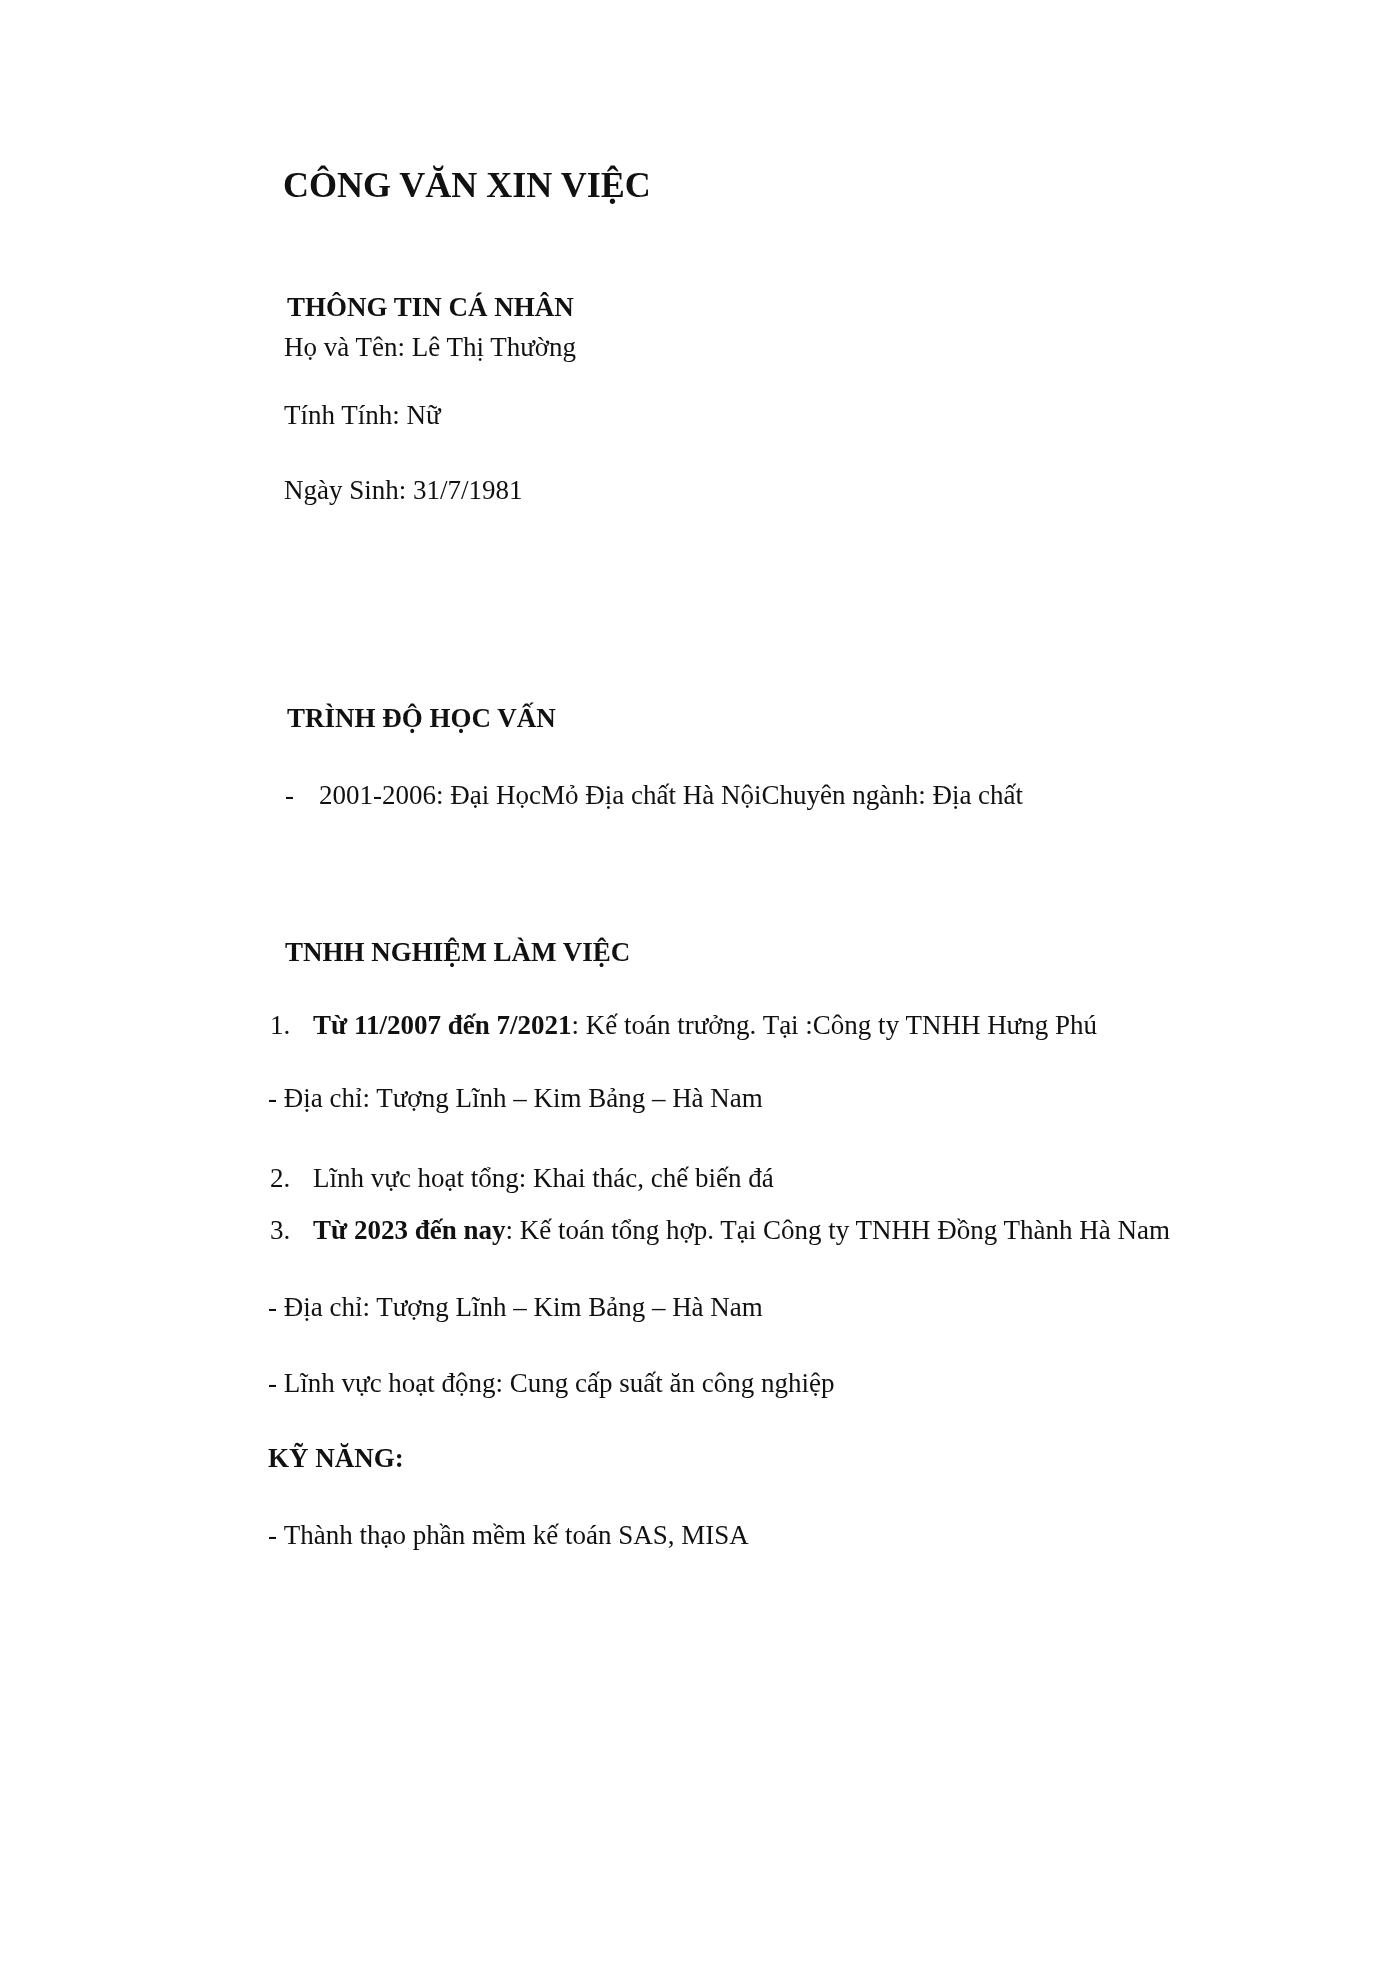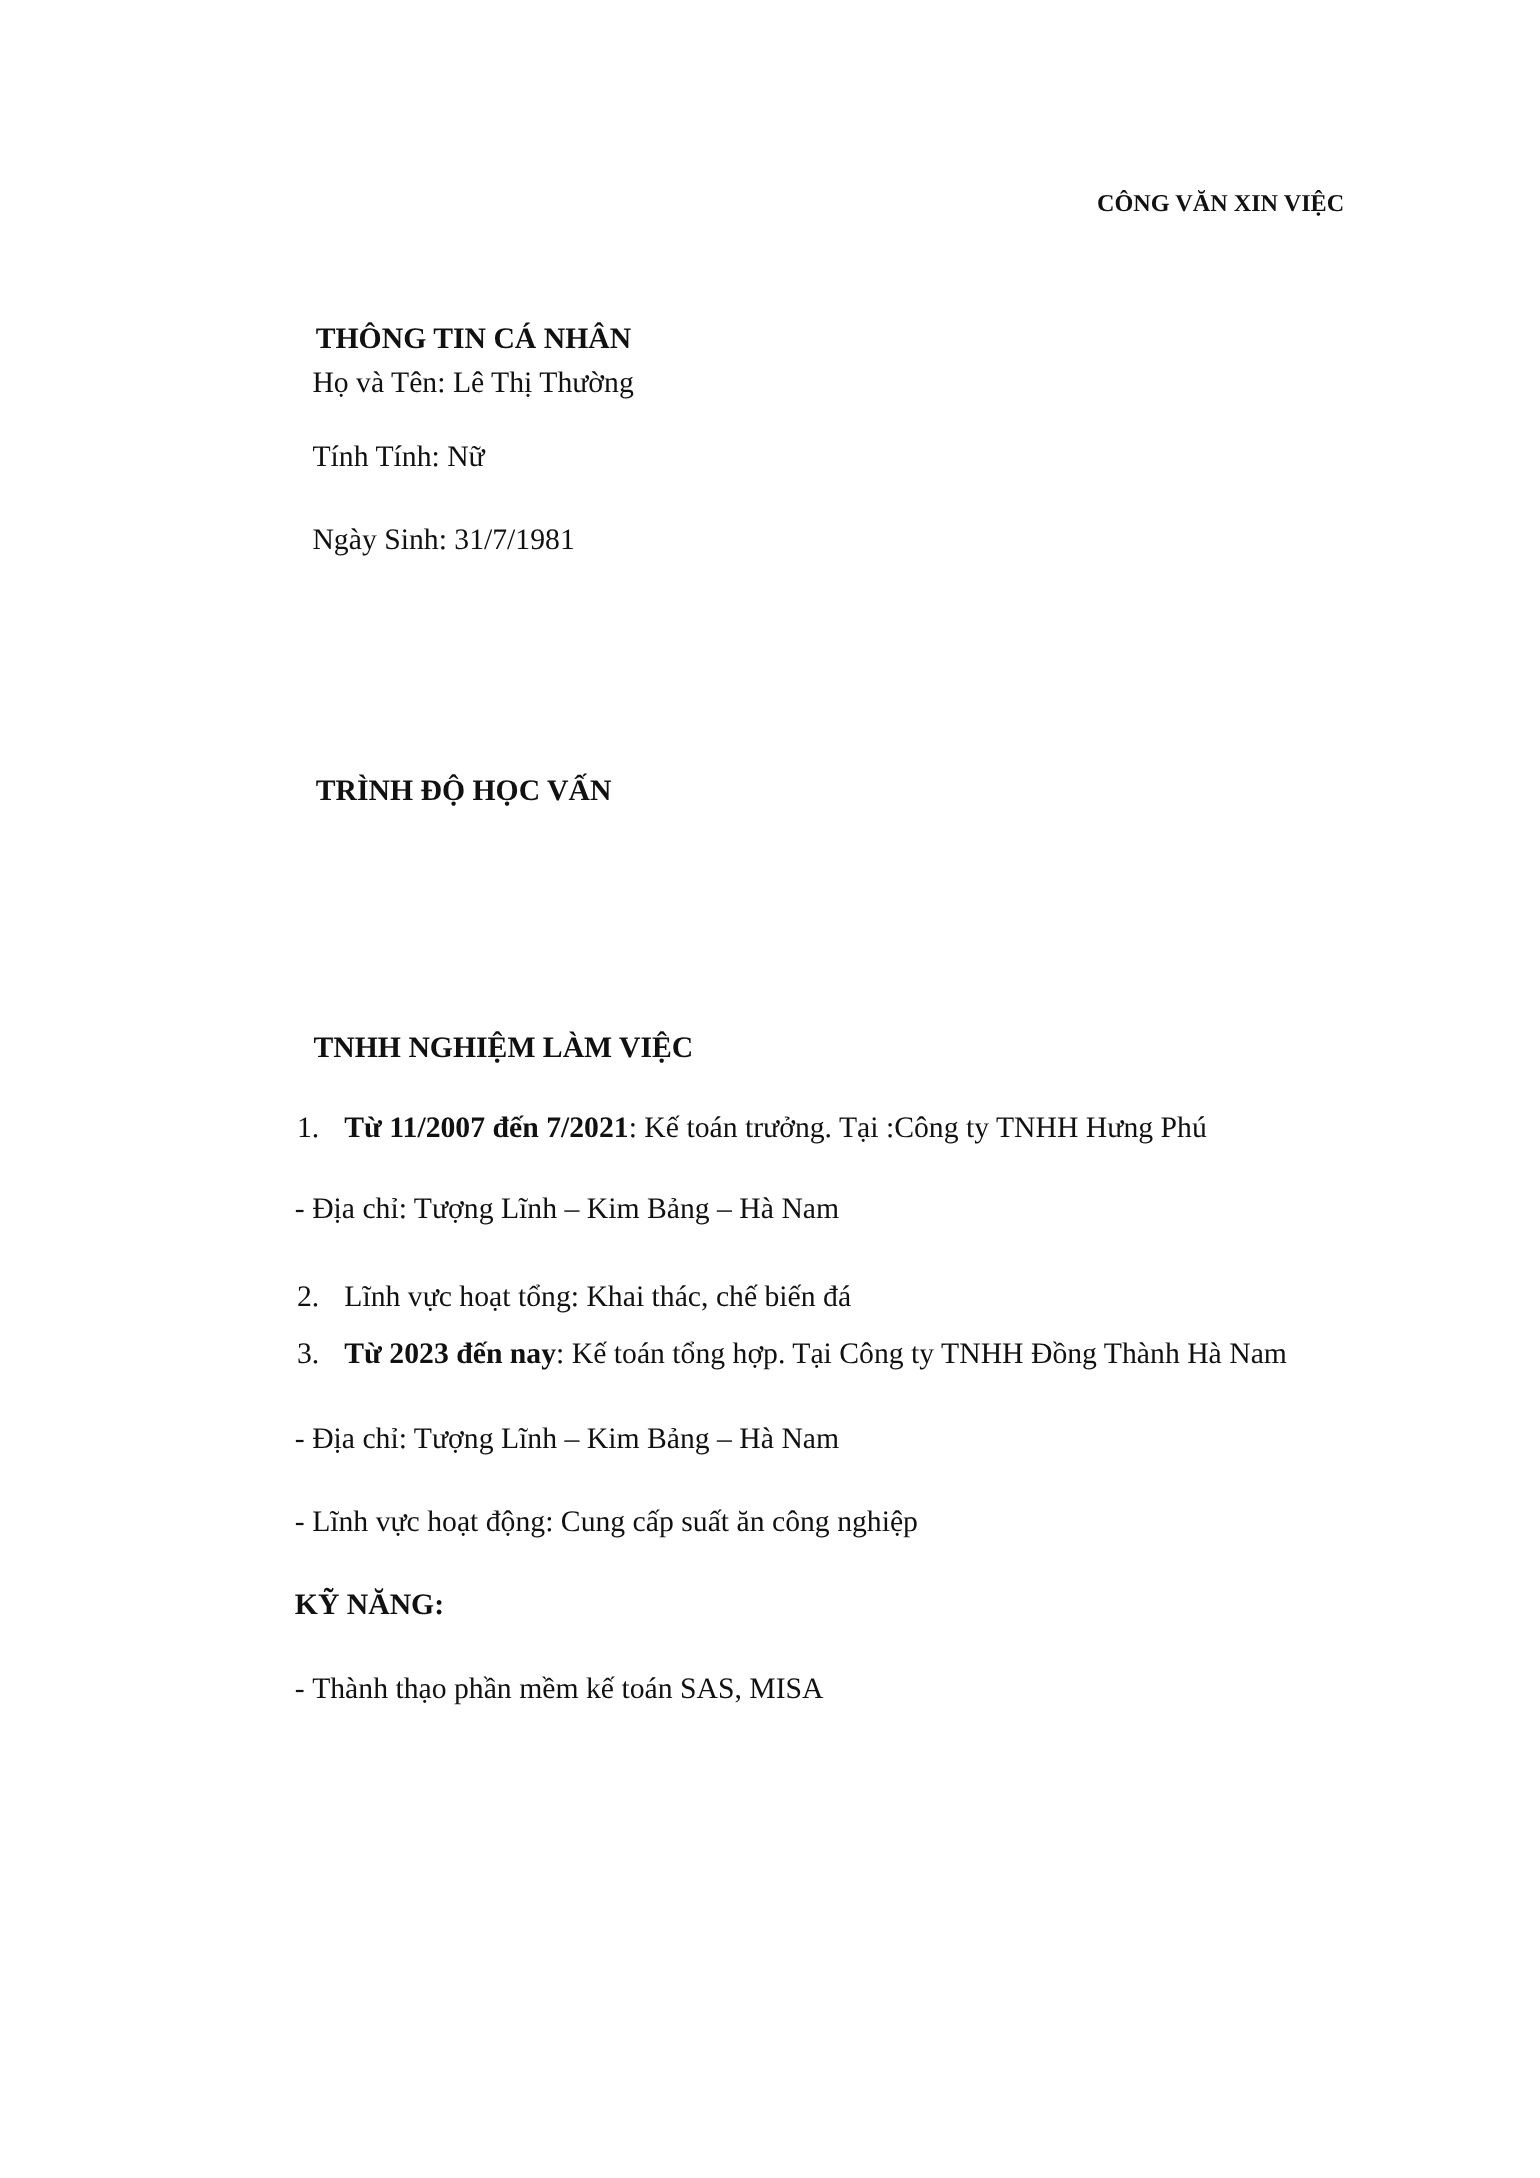--- a/index.html
+++ b/index.html
@@ -24,24 +24,24 @@
     }
     .line {
       position: absolute;
       font-size: 27px;
       line-height: 32px;
       white-space: nowrap;
     }
     .bold { font-weight: bold; }
     .title {
       position: absolute;
-      left: 294px;
+      left: 283px;
       width: 928px;
-      text-align: right;
-      font-size: 22px;
+      text-align: left;
+      font-size: 36px;
       line-height: 32px;
       font-weight: bold;
       white-space: nowrap;
     }
     .marker {
       display: inline-block;
     }
     .num-marker {
       display: inline-block;
       width: 43px;
@@ -57,20 +57,23 @@
 <div class="page">
 
   <div class="title" style="top:169px;">CÔNG VĂN XIN VIỆC</div>
 
   <div class="line bold" style="left:287px; top:246px;margin-top:45px;">THÔNG TIN CÁ NHÂN</div>
   <div class="line" style="left:284px; top:331px;">Họ và Tên: Lê Thị Thường</div>
   <div class="line" style="left:284px; top:399px;">Tính Tính: Nữ</div>
   <div class="line" style="left:284px; top:474px;">Ngày Sinh: 31/7/1981</div>
 
   <div class="line bold" style="left:287px; top:702px;">TRÌNH ĐỘ HỌC VẤN</div>
+  <div class="line" style="left:285px; top:779px;">
+    <span class="marker">-</span><span class="dash-gap"></span><span>2001-2006: Đại HọcMỏ Địa chất Hà NộiChuyên ngành: Địa chất</span>
+  </div>
 
   <div class="line bold" style="left:285px; top:936px;">TNHH NGHIỆM LÀM VIỆC</div>
 
   <div class="line" style="left:270px; top:1009px;">
     <span class="num-marker">1.</span><span class="bold">Từ 11/2007 đến 7/2021</span><span>: Kế toán trưởng. Tại :Công ty TNHH Hưng Phú</span>
   </div>
 
   <div class="line" style="left:268px; top:1082px;">
     <span class="marker">-</span>&nbsp;<span>Địa chỉ: Tượng Lĩnh – Kim Bảng – Hà Nam</span>
   </div>

